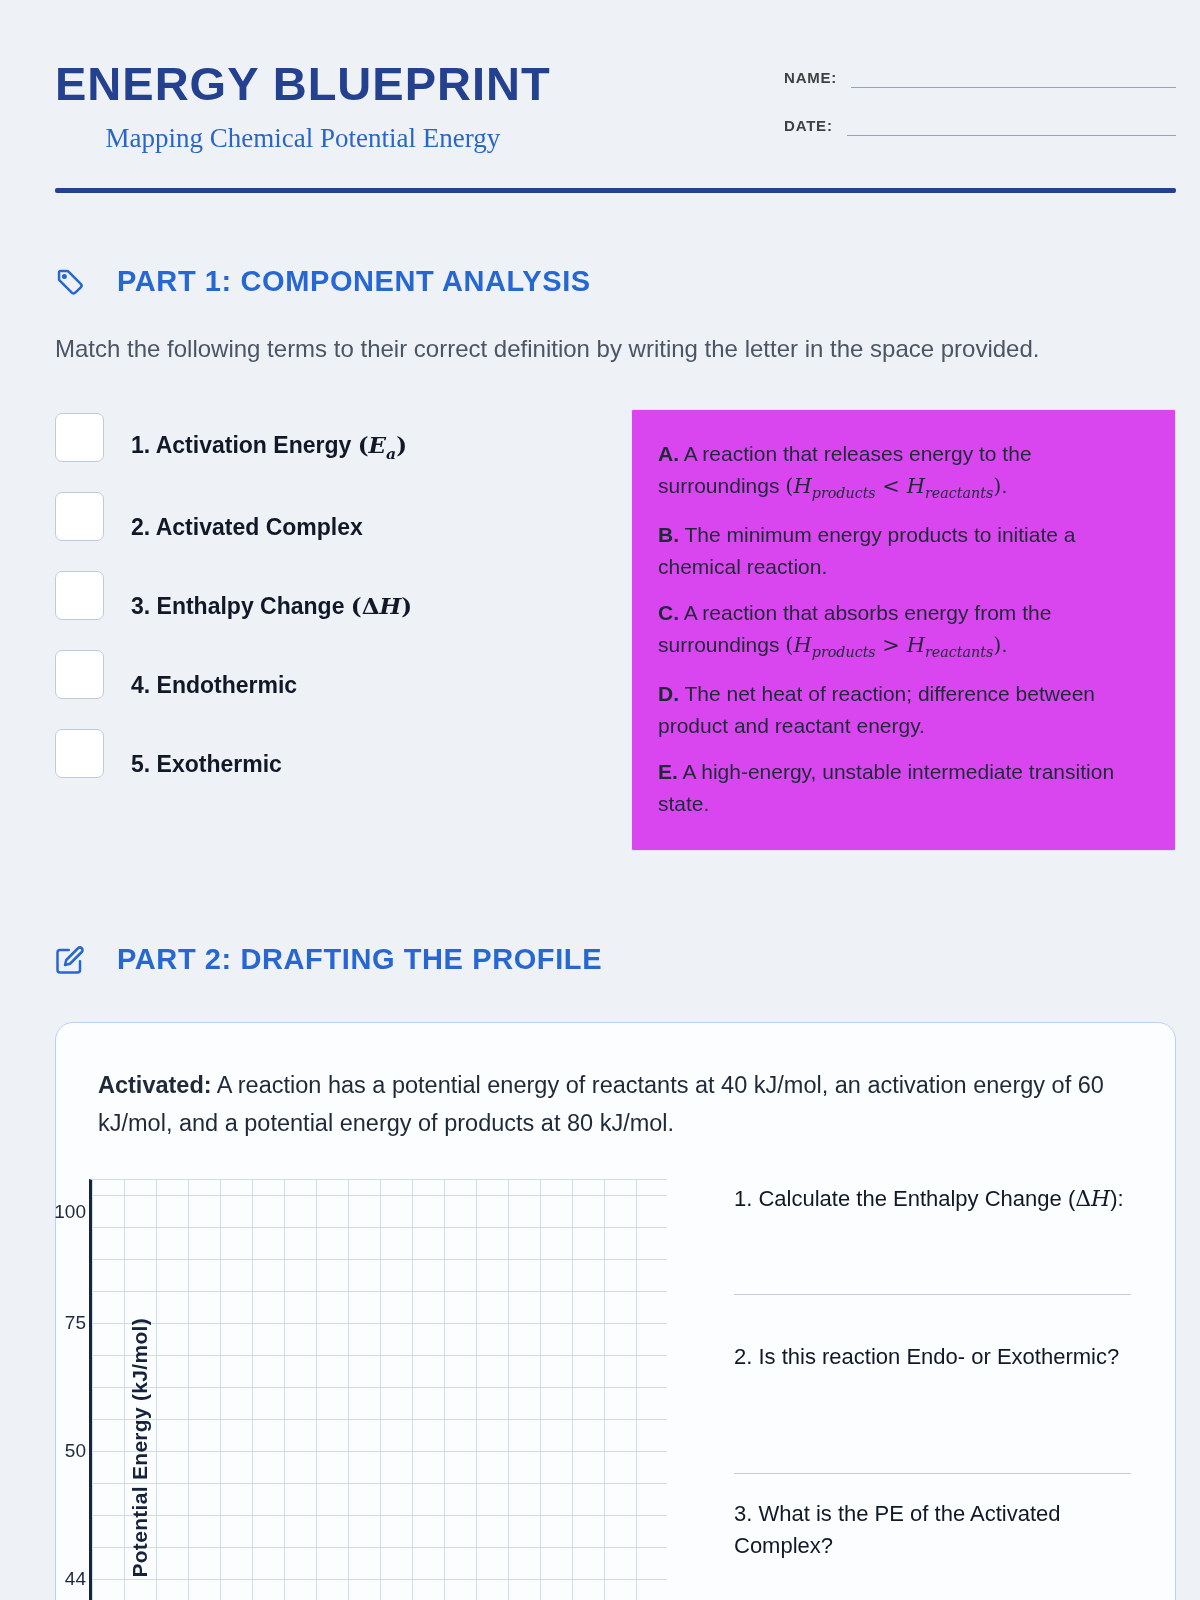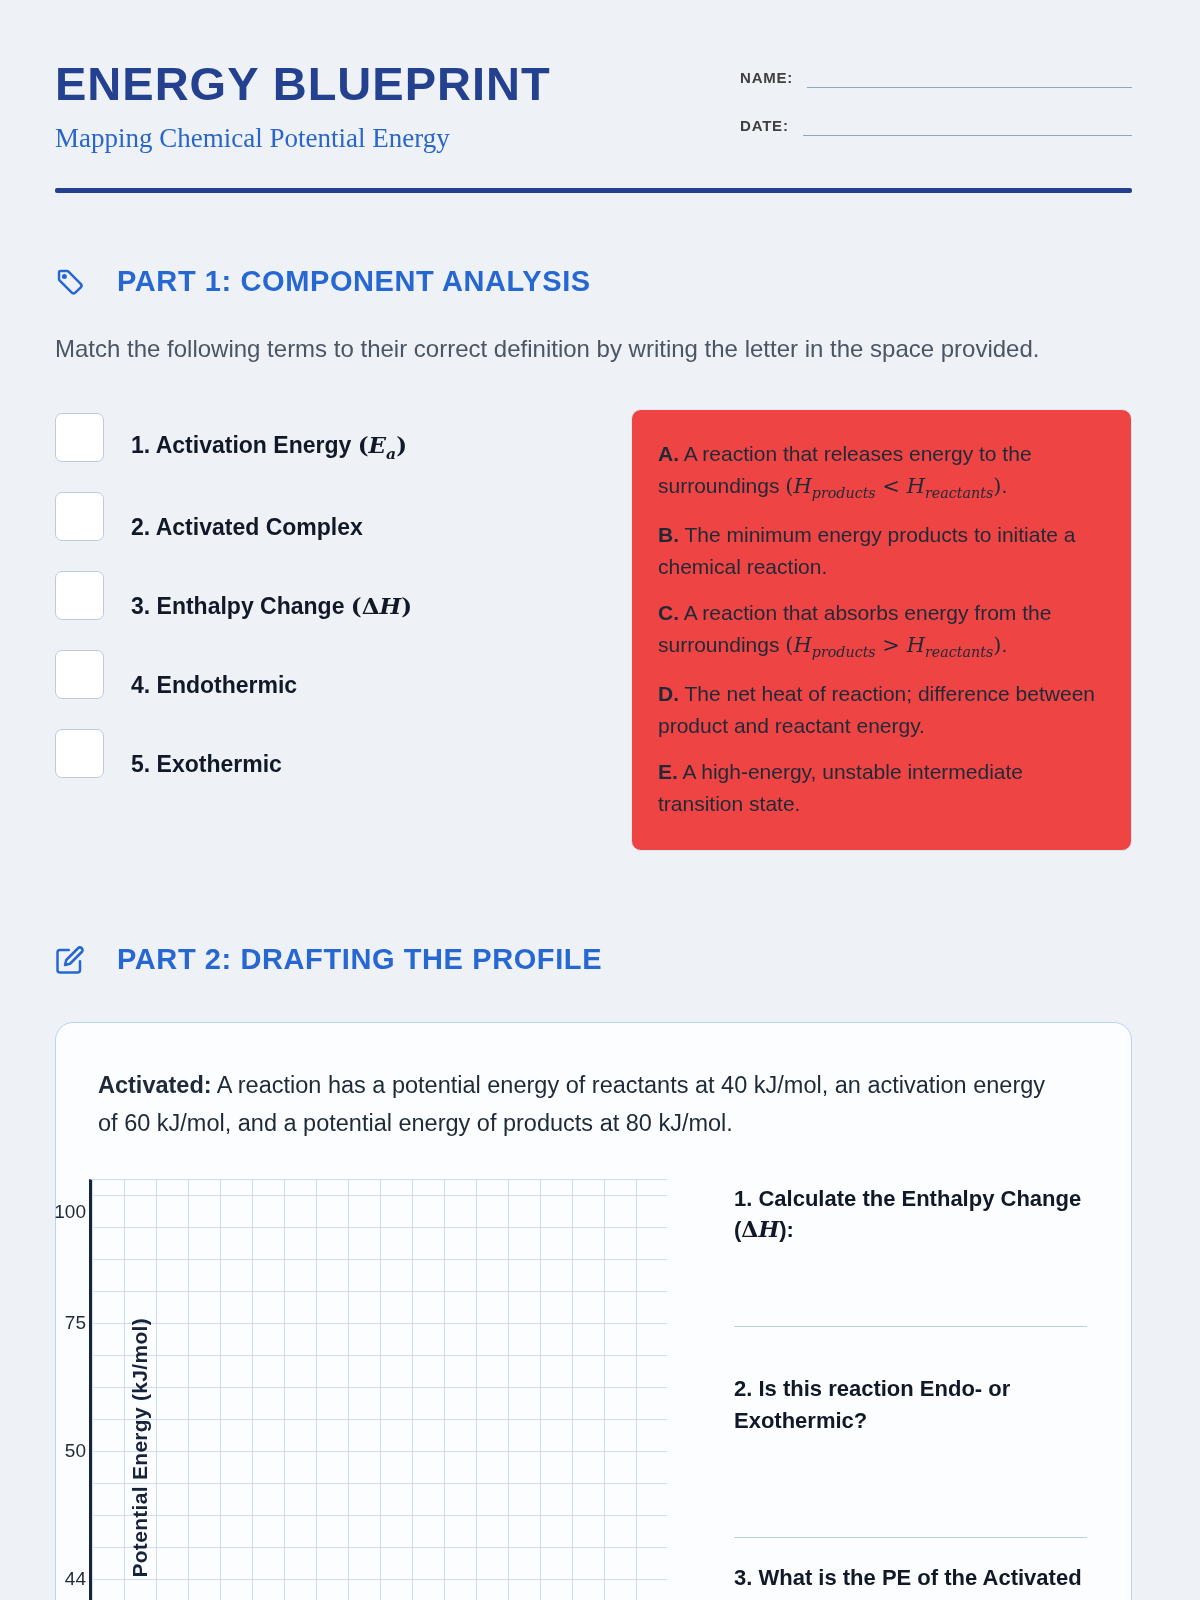--- a/index.html
+++ b/index.html
@@ -3,26 +3,26 @@
 <meta charset="utf-8">
 <style>
   * { margin:0; padding:0; box-sizing:border-box; }
   html,body { width:1200px; }
   body {
     height:1600px; overflow:hidden;
     background:#eef2f6;
     font-family:"Liberation Sans", sans-serif;
     color:#1f2937;
   }
-  .page { width:1200px; height:1236px; padding:60px 68px 0 55px; position:relative; }
+  .page { width:1200px; height:1236px; padding:60px 24px 0 55px; position:relative; }
 
   
   .header-row { display:flex; justify-content:space-between; align-items:flex-start; }
   .title { font-size:47px; font-weight:bold; letter-spacing:1px; color:#24418f; line-height:1; }
-  .subtitle { margin-top:16px; font-family:"Liberation Serif", serif; font-size:27px; color:#2a66c8; }
+  .subtitle { margin-top:16px; font-family:"Liberation Serif", serif; font-size:27px; color:#2a66c8;text-align:center; }
   .fill-block { width:392px; padding-top:6px; }
   .fill-row { display:flex; align-items:flex-end; margin-bottom:26px; }
   .fill-label { font-size:15px; font-weight:bold; letter-spacing:0.8px; color:#404040; margin-right:14px; padding-bottom:2px;text-align:right; }
   .fill-line { flex:1; border-bottom:1.5px solid #93a5bb; height:22px; }
   .rule { margin-top:26px; height:5px; background:#24418f; border-radius:2px; }
 
   
   .section-head { display:flex; align-items:center; gap:32px; color:#2767d2; }
   .section-head .icon { width:30px; height:30px; flex:0 0 auto; }
   .section-title { font-size:29px; font-weight:bold; letter-spacing:0.6px; }
@@ -31,21 +31,21 @@
 
   .instructions { margin-top:32px; max-width:1010px; font-size:24px; line-height:1.55; color:#4b5563; }
 
   
   .p1-cols { display:flex; margin-top:42px; gap:24px; }
   .terms-col { width:552px; flex:0 0 auto; padding-top:4px; }
   .term-row { display:flex; align-items:flex-end; margin-bottom:30px; }
   .checkbox { width:49px; height:49px; background:#ffffff; border:1.6px solid #bfcbdb; border-radius:7px; flex:0 0 auto; }
   .term-label { margin-left:27px; font-size:23px; font-weight:bold; color:#111827; }
 
-  .defs-box { flex:1; background:#ef4444; border:1.5px solid #dde6f0; border-radius:10px; padding:28px 28px 16px 26px; align-self:flex-start; }
+  .defs-box { flex:1; background:#d946ef; border:1.5px solid #dde6f0; border-radius:2px; padding:28px 28px 16px 26px; align-self:flex-start; }
   .def-item { font-size:21px; line-height:1.5; color:#1f2937; margin-bottom:15px; }
 
   
   .seg-b { font-weight:bold; }
   .seg-i { font-family:"DejaVu Serif", serif; font-style:italic; }
   .seg-m { font-family:"DejaVu Serif", serif; }
   sub.seg-sub { font-family:"DejaVu Serif", serif; font-style:italic; font-size:0.68em; }
 
   
   .p2-box { margin-top:46px; background:#fcfdfe; border:1.5px solid #b9d2f0; border-radius:18px; }
@@ -66,21 +66,21 @@
   }
   .ytick { position:absolute; left:-48px; width:42px; text-align:right; font-size:19px; color:#1e293b; line-height:24px; }
   .ytick.t0 { top:20px; } .ytick.t1 { top:131px; } .ytick.t2 { top:259px; } .ytick.t3 { top:387px; }
   .ylabel {
     position:absolute; left:36px; top:138px;
     writing-mode:vertical-rl; transform:rotate(180deg);
     font-size:21px; font-weight:bold; color:#16233a; letter-spacing:0.3px;
   }
 
   .q-col { flex:1; padding:14px 44px 0 56px; }
-  .question { font-size:22px; font-weight:bold; color:#111827; line-height:1.45; }
+  .question { font-size:22px; font-weight:normal; color:#111827; line-height:1.45; }
   .answer-line { border-bottom:1.5px solid #c3cdd9; }
   .al-1 { margin-top:80px; }
   .q-2 { margin-top:46px; }
   .al-2 { margin-top:100px; }
   .q-3 { margin-top:24px; }
 </style>
 </head>
 <body>
 
 <div class="page">

